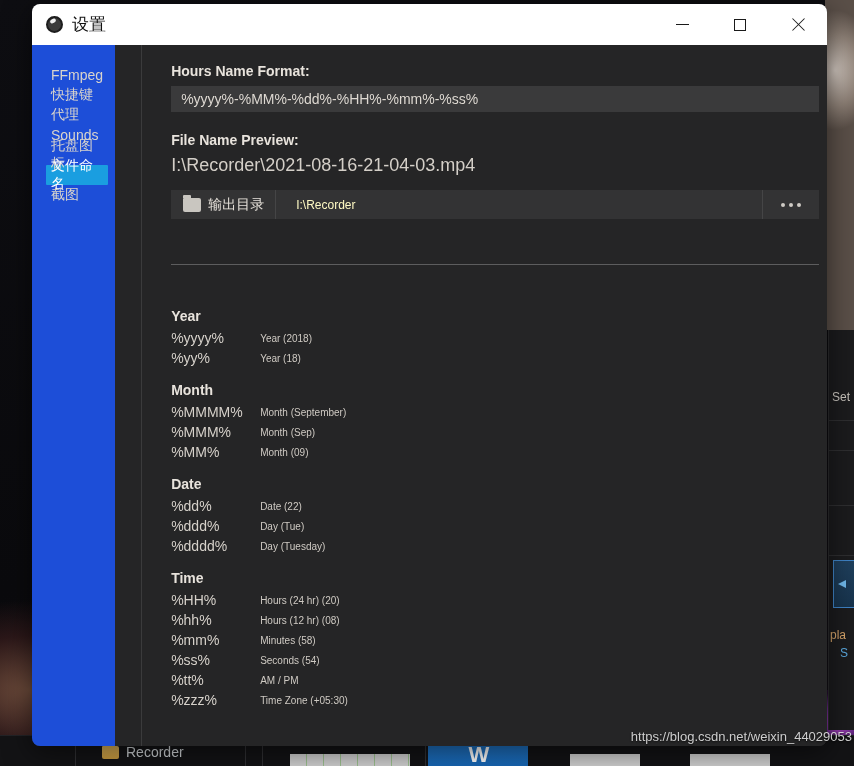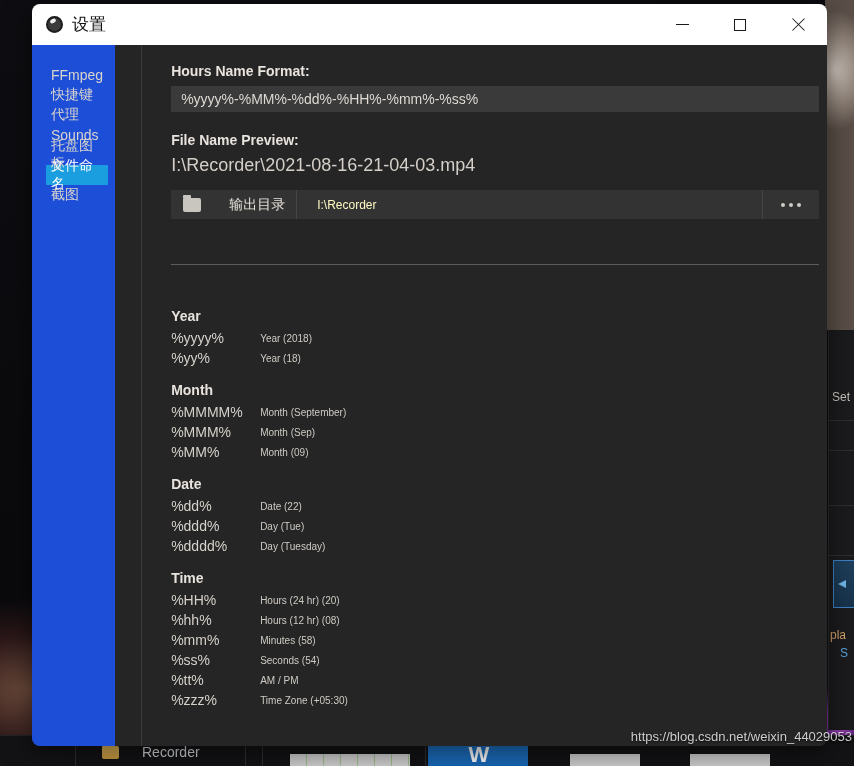--- a/index.html
+++ b/index.html
@@ -113,21 +113,21 @@
     width: 1px;
     height: 30px;
     background: #303033;
   }
   .folder-chip {
     position: absolute;
     left: 102px;
     bottom: 6px;
     display: flex;
     align-items: center;
-    gap: 23px;
+    gap: 7px;
   }
   .folder-glyph {
     width: 17px;
     height: 13px;
     background: linear-gradient(180deg, #e0b55a 0%, #c79a3e 100%);
     border-radius: 1px 2px 2px 2px;
     position: relative;
   }
   .folder-glyph::before {
     content: "";
@@ -373,21 +373,21 @@
     content: "";
     position: absolute;
     left: 0;
     top: -3px;
     width: 8px;
     height: 3px;
     background: #c9c6c0;
     border-radius: 1px 1px 0 0;
   }
   .dir-label {
-    margin-left: 28px;
+    margin-left: 7px;
     color: #e6e1da;
     font-size: 14px;
     font-family: "DejaVu Sans", "Liberation Sans", sans-serif;
     padding-right: 11px;
   }
   .dir-vsep {
     width: 1px;
     height: 29px;
     background: #454546;
   }

